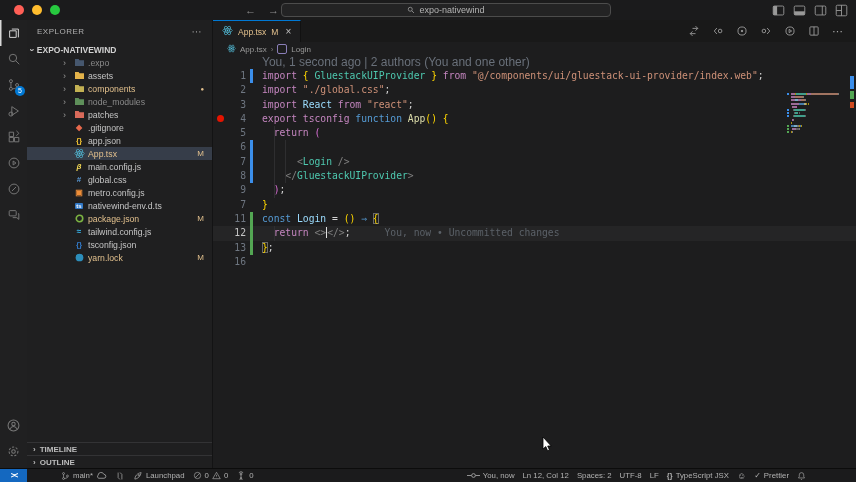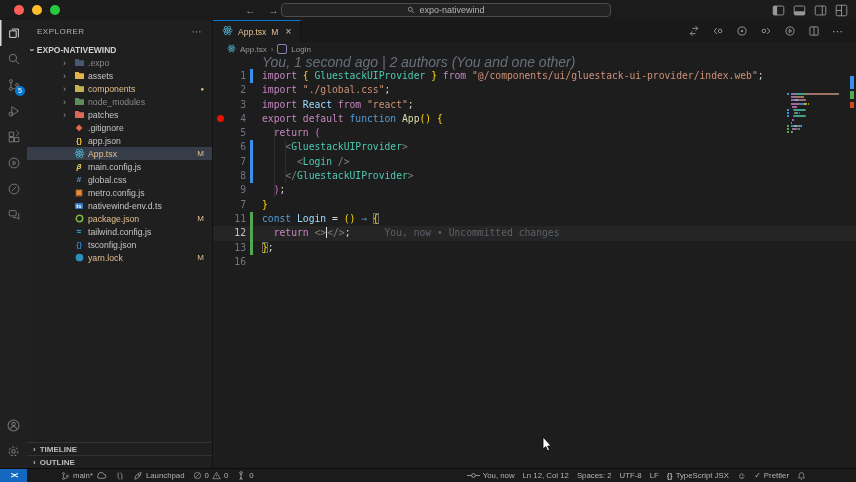--- a/index.html
+++ b/index.html
@@ -48,21 +48,21 @@
   .tab{background:#1d1d1e;border-top:1.5px solid #0078d4;border-right:1px solid #111;display:flex;
        align-items:center;gap:5px;padding:0 9px;font-size:8.5px;color:#e2c08d;}
   .tab .close{color:#c0c0c0;font-size:10px;margin-left:2px;}
   .editor-actions{margin-left:auto;display:flex;align-items:center;gap:12px;padding-right:12px;color:#a6a6a6;}
   .editor-actions span{display:flex;}
   .breadcrumb{height:14px;display:flex;align-items:center;gap:4px;padding-left:14px;font-size:8px;color:#9a9a9a;}
   .bc-sep{color:#7a7a7a;}
   .symbox{width:8px;height:8px;border:1px solid #8a7fb8;border-radius:2px;display:inline-block;}
   .code{flex:1;position:relative;font-family:"DejaVu Sans Mono",monospace;font-size:9.7px;color:#d4d4d4;}
   .blame-top{height:13px;line-height:13px;padding-left:49px;font-family:"Liberation Sans",sans-serif;
-             font-size:14px;color:#69707a;font-style:italic;}
+             font-size:12px;color:#69707a;}
   .cl{display:flex;height:14.3px;line-height:14.3px;}
   .cl.current{background:rgba(234,234,234,.045);}
   .cl-margin{width:14px;flex:none;position:relative;}
   .bp{position:absolute;left:4px;top:3.5px;width:7px;height:7px;border-radius:50%;background:#e51400;}
   .cl-num{width:19px;flex:none;text-align:right;color:#6e7681;}
   .cl.current .cl-num{color:#c6c6c6;}
   .cl-bar{width:3px;margin-left:4px;flex:none;}
   .cl-bar.mod{background:#3b8eea;}
   .cl-bar.add{background:#53a653;}
   .cl-code{padding-left:9px;white-space:pre;}
@@ -454,33 +454,32 @@
             <span class="cl-num" data-name="line-number">3</span>
             <span class="cl-bar" data-name="gutter"></span>
             <span class="cl-code" data-name="code-text"><span class="tk-kw" data-name="token">import </span><span class="tk-var" data-name="token">React</span><span class="tk-kw" data-name="token"> from </span><span class="tk-str" data-name="token">"react"</span><span class="tk-pn" data-name="token">;</span></span>
           </div>
           <div class="cl" data-name="code-line-4">
             <span class="cl-margin" data-name="breakpoint-margin">
               <i class="bp" data-name="breakpoint-icon"></i>
             </span>
             <span class="cl-num" data-name="line-number">4</span>
             <span class="cl-bar" data-name="gutter"></span>
-            <span class="cl-code" data-name="code-text"><span class="tk-kw" data-name="token">export default </span><span class="tk-kw2" data-name="token">function </span><span class="tk-fn" data-name="token">App</span><span class="tk-b1" data-name="token">()</span><span class="tk-pn" data-name="token"> </span><span class="tk-b1" data-name="token">{</span></span>
+            <span class="cl-code" data-name="code-text"><span class="tk-kw" data-name="token">export tsconfig </span><span class="tk-kw2" data-name="token">function </span><span class="tk-fn" data-name="token">App</span><span class="tk-b1" data-name="token">()</span><span class="tk-pn" data-name="token"> </span><span class="tk-b1" data-name="token">{</span></span>
           </div>
           <div class="cl" data-name="code-line-5">
             <span class="cl-margin" data-name="glyph-margin"></span>
             <span class="cl-num" data-name="line-number">5</span>
             <span class="cl-bar" data-name="gutter"></span>
             <span class="cl-code" data-name="code-text"><span class="tk-pn" data-name="token">  </span><span class="tk-kw" data-name="token">return </span><span class="tk-b2" data-name="token">(</span></span>
           </div>
           <div class="cl" data-name="code-line-6">
             <span class="cl-margin" data-name="glyph-margin"></span>
             <span class="cl-num" data-name="line-number">6</span>
             <span class="cl-bar mod" data-name="git-gutter-mod"></span>
-            <span class="cl-code" data-name="code-text"><span class="tk-pn" data-name="token">    </span><span class="tk-ab" data-name="token">&lt;</span><span class="tk-type" data-name="token">GluestackUIProvider</span><span class="tk-ab" data-name="token">&gt;</span></span>
           </div>
           <div class="cl" data-name="code-line-7">
             <span class="cl-margin" data-name="glyph-margin"></span>
             <span class="cl-num" data-name="line-number">7</span>
             <span class="cl-bar mod" data-name="git-gutter-mod"></span>
             <span class="cl-code" data-name="code-text"><span class="tk-pn" data-name="token">      </span><span class="tk-ab" data-name="token">&lt;</span><span class="tk-type" data-name="token">Login</span><span class="tk-pn" data-name="token"> </span><span class="tk-ab" data-name="token">/&gt;</span></span>
           </div>
           <div class="cl" data-name="code-line-8">
             <span class="cl-margin" data-name="glyph-margin"></span>
             <span class="cl-num" data-name="line-number">8</span>

